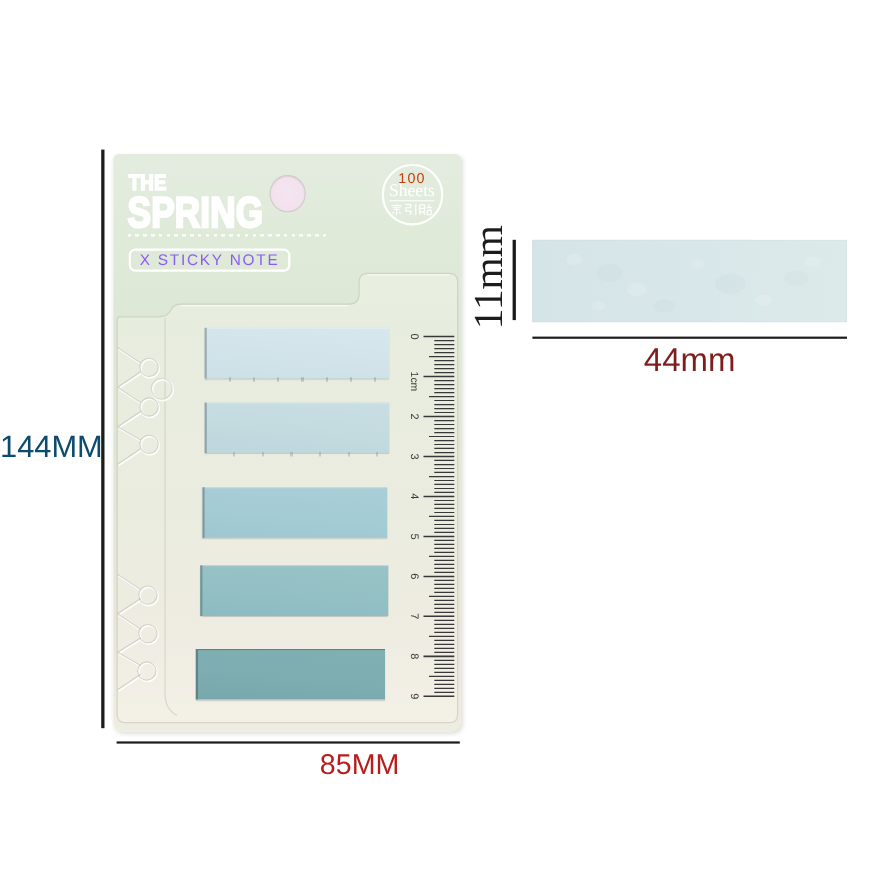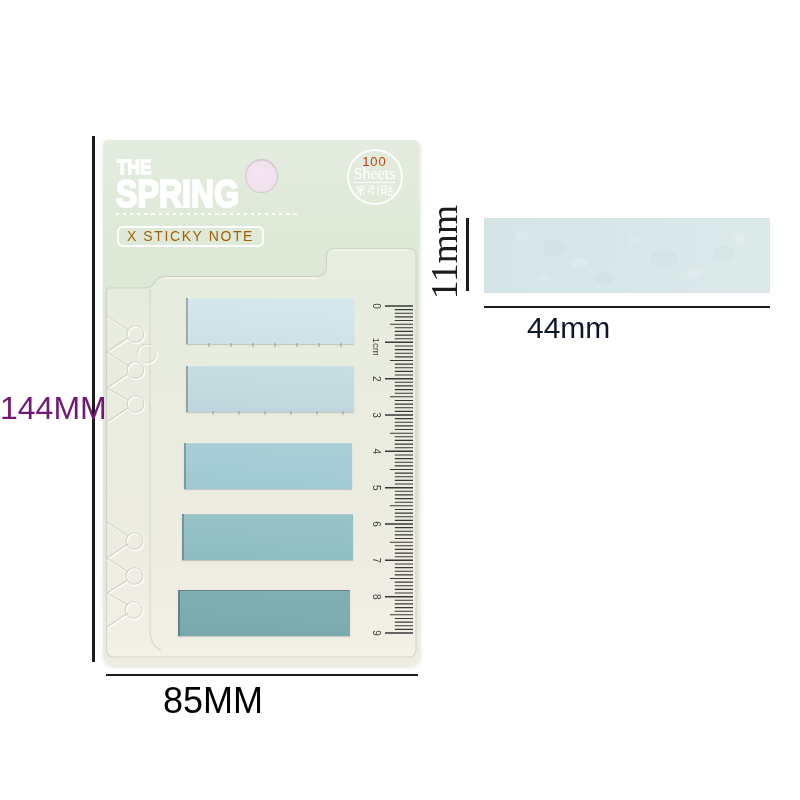--- a/index.html
+++ b/index.html
@@ -14,21 +14,21 @@
   box-shadow:1px 2px 4px rgba(150,148,138,0.30);"></div>
 
 <div class="abs" style="left:116.5px;top:156.5px;width:120px;font-weight:bold;font-size:20px;line-height:20px;color:#fff;letter-spacing:0.2px;-webkit-text-stroke:1.4px #fff;transform:scaleX(0.85);transform-origin:0 0;">THE</div>
 
 <div class="abs" style="left:115.5px;top:174px;width:220px;font-weight:bold;font-size:39px;line-height:39px;color:#fff;letter-spacing:0.2px;-webkit-text-stroke:2.2px #fff;transform:scaleX(0.818);transform-origin:0 0;">SPRING</div>
 
 <div class="abs" style="left:116px;top:212.7px;width:184px;height:2.8px;
   background:repeating-linear-gradient(90deg,rgba(255,255,255,0.97) 0 3.2px,rgba(255,255,255,0) 3.2px 7.1px);"></div>
 
 <div class="abs" style="left:117px;top:225.5px;width:143px;height:17px;border:2px solid #fff;border-radius:6px;
-  color:#a16207;font-size:14px;line-height:17.5px;text-align:center;letter-spacing:1.6px;white-space:nowrap;">X STICKY NOTE</div>
+  color:#8b5cf6;font-size:14px;line-height:17.5px;text-align:center;letter-spacing:1.6px;white-space:nowrap;">X STICKY NOTE</div>
 
 <div class="abs" style="left:245px;top:159px;width:32.5px;height:34px;border-radius:50%;
   background:radial-gradient(circle at 50% 48%,#f5e5f0 0%,#f2e2ed 65%,#eeddea 100%);
   border:1.1px solid rgba(174,170,162,0.42);box-sizing:border-box;
   box-shadow:inset 0 1px 1px rgba(160,155,150,0.25);"></div>
 
 <div class="abs" style="left:346.5px;top:149px;width:52px;height:52px;border:2px solid rgba(255,255,255,0.95);border-radius:50%;"></div>
 
 <div class="abs" style="left:346px;top:154.5px;width:57px;text-align:center;color:#c2410c;font-size:13px;line-height:13px;letter-spacing:1px;">100</div>
 
@@ -126,25 +126,25 @@
   border-left:2px solid rgba(84,102,108,0.5);
   box-shadow:inset 0 1px 0 rgba(255,255,255,0.14), 0 1px 1px rgba(108,122,128,0.32);"></div>
 
 <div class="abs" style="left:178px;top:589.5px;width:170px;height:45px;
   background:linear-gradient(185deg,#81b0b3 0%,#7dadb0 55%,#78a8ac 100%);
   border-left:2px solid rgba(75,95,100,0.55);border-top:1.5px solid rgba(72,92,98,0.5);
   box-shadow:0 1px 1px rgba(105,118,122,0.3);"></div>
 
 <div class="abs" style="left:92.3px;top:135.7px;width:2.4px;height:526.5px;background:#1c1c1c;"></div>
 
-<div class="abs" style="left:0px;top:390px;width:90px;text-align:center;font-size:32px;color:#701a75;">144MM</div>
+<div class="abs" style="left:0px;top:390px;width:90px;text-align:center;font-size:28px;color:#0c4a6e;">144MM</div>
 
 <div class="abs" style="left:106px;top:673.5px;width:312px;height:2.8px;background:#1c1c1c;"></div>
 
-<div class="abs" style="left:163px;top:680px;width:200px;text-align:left;font-size:36px;color:#000000;">85MM</div>
+<div class="abs" style="left:163px;top:680px;width:200px;text-align:right;font-size:26px;color:#b91c1c;">85MM</div>
 
 <div class="abs" style="left:484px;top:217.5px;width:286px;height:75px;
   background:linear-gradient(92deg,#d5e5e7 0%,#d8e7e9 55%,#ddeaea 100%);
   box-shadow:inset 0 0 1px rgba(150,165,165,0.4);"></div>
 
 <svg class="abs" style="left:484px;top:217.5px;" width="286" height="75" viewBox="0 0 286 75">
   <g fill="rgba(255,255,255,0.15)">
     <ellipse cx="38" cy="18" rx="7" ry="5"></ellipse>
       <ellipse cx="95" cy="45" rx="9" ry="6"></ellipse>
     <ellipse cx="150" cy="22" rx="6" ry="4"></ellipse>
@@ -155,18 +155,18 @@
   <g fill="rgba(140,175,180,0.05)">
     <ellipse cx="70" cy="30" rx="12" ry="8"></ellipse>
       <ellipse cx="180" cy="40" rx="14" ry="9"></ellipse>
     <ellipse cx="120" cy="60" rx="10" ry="6"></ellipse>
       <ellipse cx="240" cy="35" rx="11" ry="7"></ellipse>
   </g>
 </svg>
 
 <div class="abs" style="left:484px;top:305.7px;width:286px;height:2.7px;background:#1c1c1c;"></div>
 
-<div class="abs" style="left:527px;top:311px;width:200px;font-size:30px;color:#0f172a;">44mm</div>
+<div class="abs" style="left:527px;top:311px;width:200px;text-align:center;font-size:30px;color:#7f1d1d;">44mm</div>
 
 <div class="abs" style="left:466.3px;top:218px;width:2.6px;height:73px;background:#1c1c1c;"></div>
 
 <div class="abs" style="left:394.5px;top:233px;width:100px;text-align:center;font-size:37.5px;line-height:38px;color:#1c1c1c;
   font-family:'Liberation Serif',serif;transform:rotate(-90deg);">11mm</div>
 
 </body></html>

